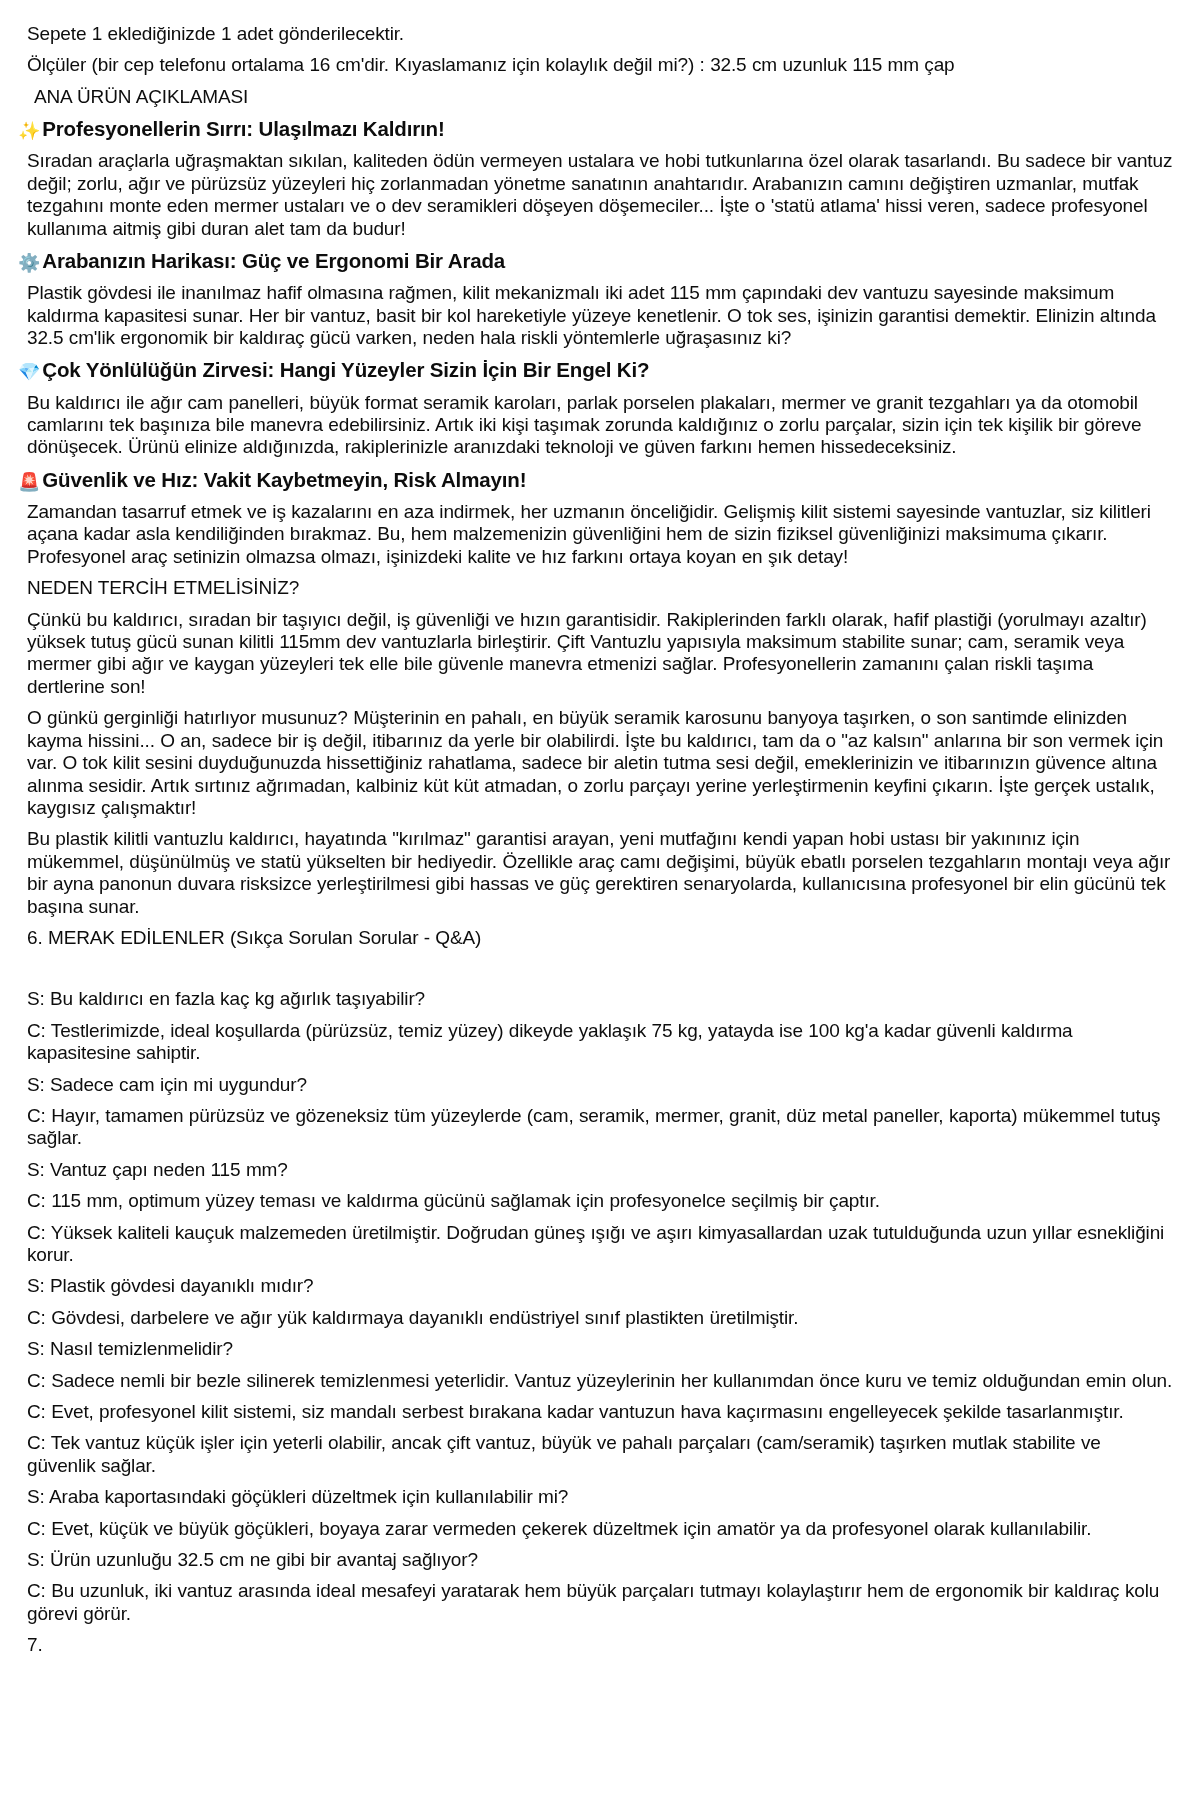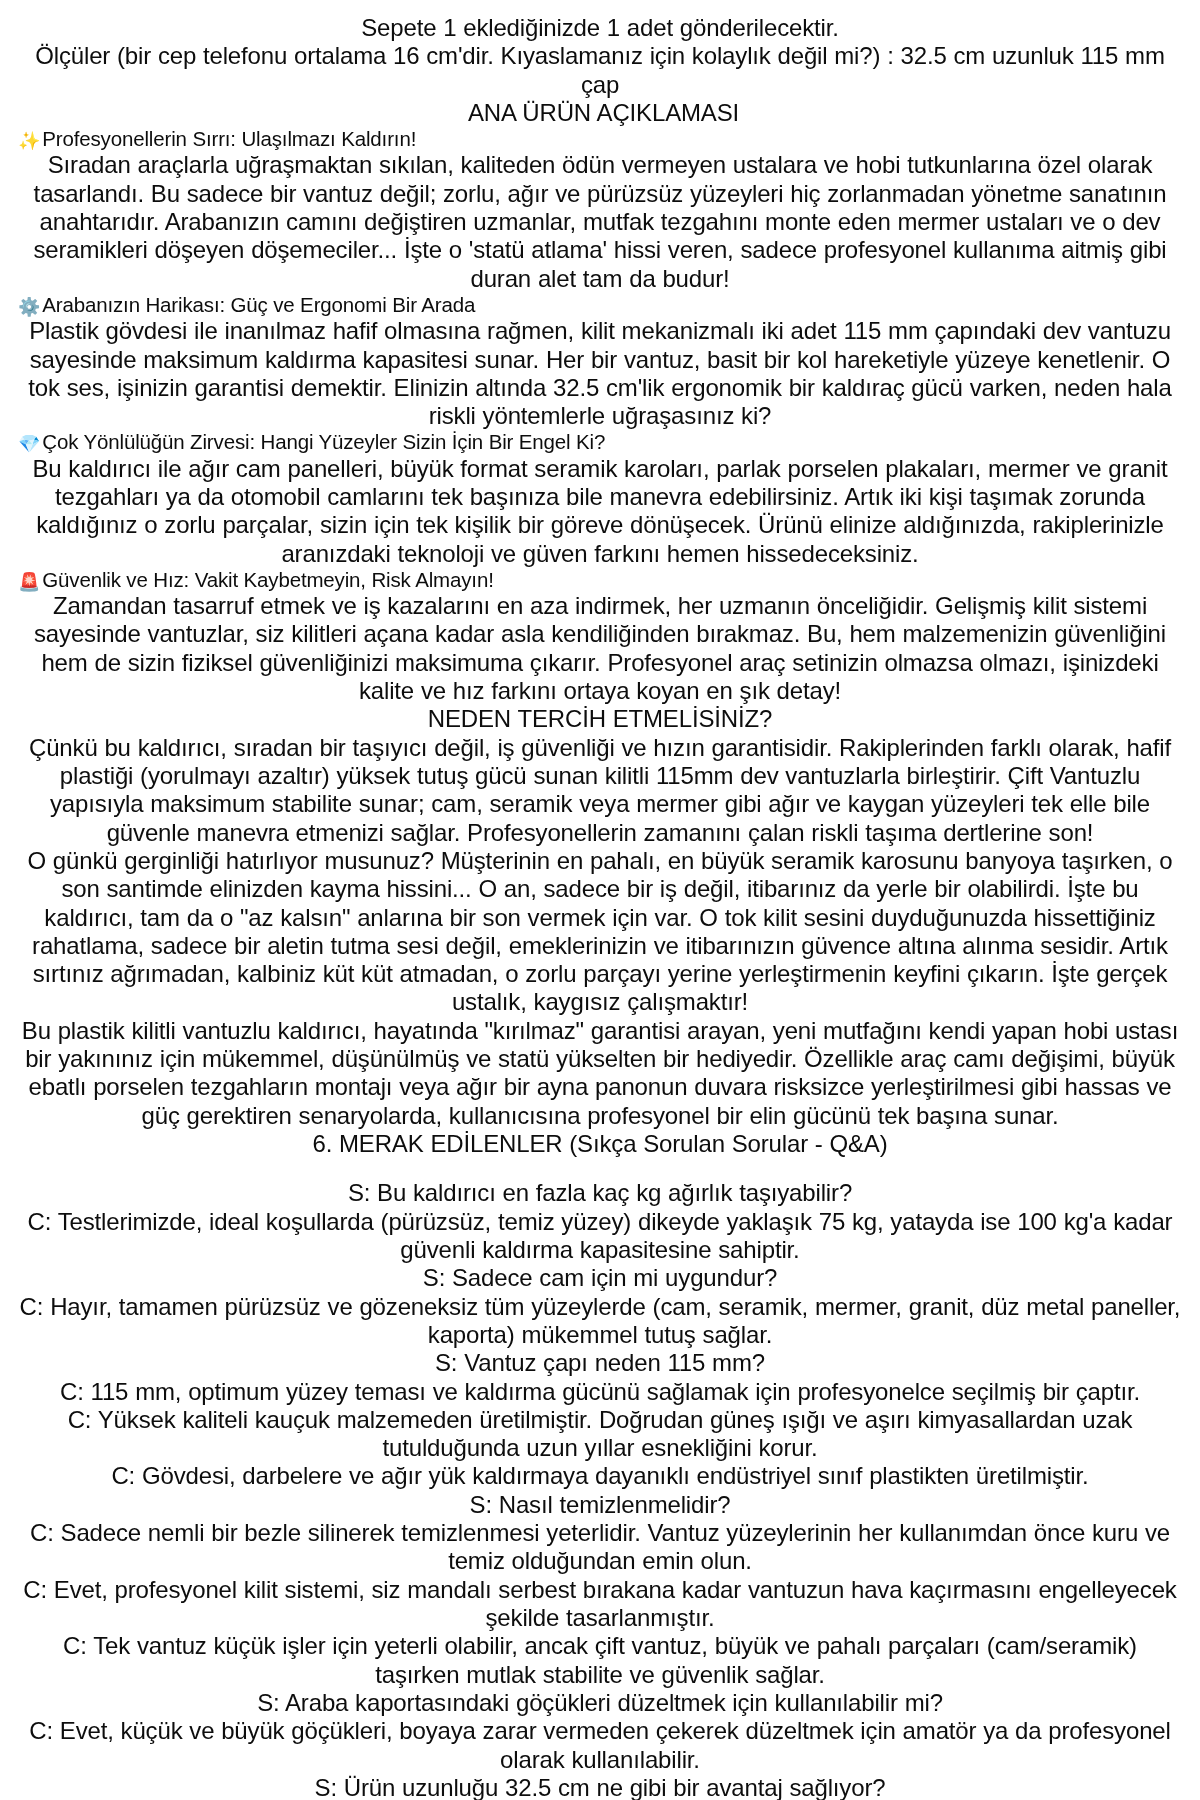--- a/index.html
+++ b/index.html
@@ -15,48 +15,49 @@
     overflow: hidden;
   }
   .page {
     box-sizing: border-box;
     width: 1200px;
     height: 1800px;
     padding: 14px 18px 0 18px;
     background: #ffffff;
   }
   .para {
-    font-size: 24px;
+    font-size: 19px;
     line-height: 1.18;
-    margin: 0;
+    margin: 9px;
     padding: 0;
     letter-spacing: -0.15px;
     word-spacing: 0.3px;
     white-space: pre-wrap;
-    text-align: center;
+    text-align: left;
   }
   .para.indent {
     padding-left: 7px;
   }
   .emoji {
     font-family: "DejaVu Sans", sans-serif;
     font-size: 18px;
     line-height: 1;
     display: inline-block;
     vertical-align: -1px;
     margin-right: 2px;
   }
   .blank {
     height: 21px;
   }
   .heading-line {
     font-size: 20.5px;
     line-height: 1.18;
     margin: 0;
     letter-spacing: -0.15px;
+    font-weight: bold;
   }
 </style>
 </head>
 <body>
 
 <div class="page">
 
   <p class="para">Sepete 1 eklediğinizde 1 adet gönderilecektir.</p>
   <p class="para">Ölçüler (bir cep telefonu ortalama 16 cm'dir. Kıyaslamanız için kolaylık değil mi?) : 32.5 cm uzunluk 115 mm çap</p>
 
@@ -82,20 +83,21 @@
   <p class="para">6. MERAK EDİLENLER (Sıkça Sorulan Sorular - Q&amp;A)</p>
   <div class="blank"></div>
 
   <p class="para">S: Bu kaldırıcı en fazla kaç kg ağırlık taşıyabilir?</p>
   <p class="para">C: Testlerimizde, ideal koşullarda (pürüzsüz, temiz yüzey) dikeyde yaklaşık 75 kg, yatayda ise 100 kg'a kadar güvenli kaldırma kapasitesine sahiptir.</p>
   <p class="para">S: Sadece cam için mi uygundur?</p>
   <p class="para">C: Hayır, tamamen pürüzsüz ve gözeneksiz tüm yüzeylerde (cam, seramik, mermer, granit, düz metal paneller, kaporta) mükemmel tutuş sağlar.</p>
   <p class="para">S: Vantuz çapı neden 115 mm?</p>
   <p class="para">C: 115 mm, optimum yüzey teması ve kaldırma gücünü sağlamak için profesyonelce seçilmiş bir çaptır.</p>
   <p class="para">C: Yüksek kaliteli kauçuk malzemeden üretilmiştir. Doğrudan güneş ışığı ve aşırı kimyasallardan uzak tutulduğunda uzun yıllar esnekliğini korur.</p>
+  <p class="para">S: Plastik gövdesi dayanıklı mıdır?</p>
   <p class="para">C: Gövdesi, darbelere ve ağır yük kaldırmaya dayanıklı endüstriyel sınıf plastikten üretilmiştir.</p>
   <p class="para">S: Nasıl temizlenmelidir?</p>
   <p class="para">C: Sadece nemli bir bezle silinerek temizlenmesi yeterlidir. Vantuz yüzeylerinin her kullanımdan önce kuru ve temiz olduğundan emin olun.</p>
   <p class="para">C: Evet, profesyonel kilit sistemi, siz mandalı serbest bırakana kadar vantuzun hava kaçırmasını engelleyecek şekilde tasarlanmıştır.</p>
   <p class="para">C: Tek vantuz küçük işler için yeterli olabilir, ancak çift vantuz, büyük ve pahalı parçaları (cam/seramik) taşırken mutlak stabilite ve güvenlik sağlar.</p>
   <p class="para">S: Araba kaportasındaki göçükleri düzeltmek için kullanılabilir mi?</p>
   <p class="para">C: Evet, küçük ve büyük göçükleri, boyaya zarar vermeden çekerek düzeltmek için amatör ya da profesyonel olarak kullanılabilir.</p>
   <p class="para">S: Ürün uzunluğu 32.5 cm ne gibi bir avantaj sağlıyor?</p>
   <p class="para">C: Bu uzunluk, iki vantuz arasında ideal mesafeyi yaratarak hem büyük parçaları tutmayı kolaylaştırır hem de ergonomik bir kaldıraç kolu görevi görür.</p>
 

